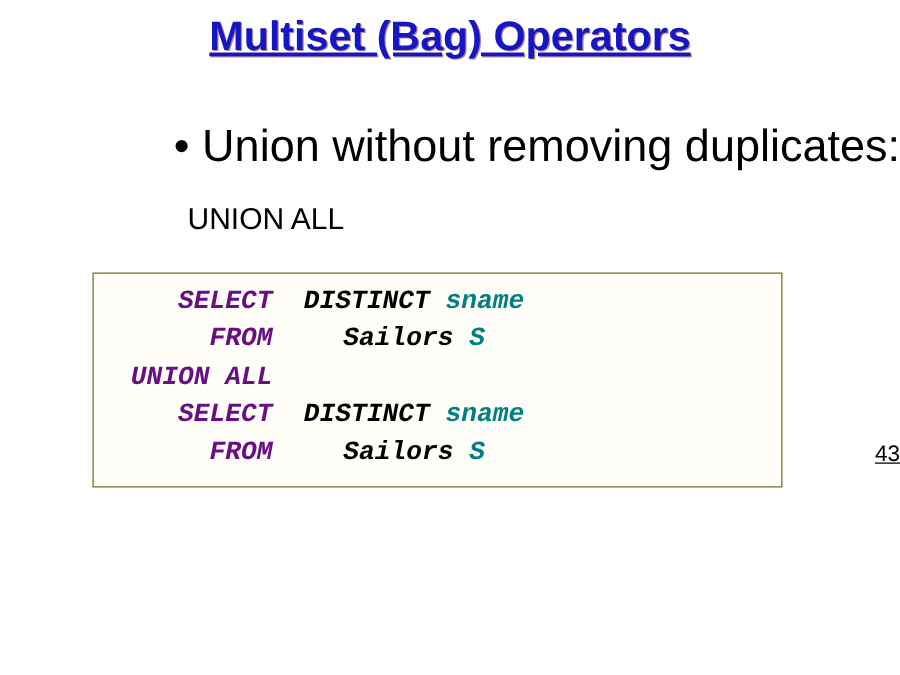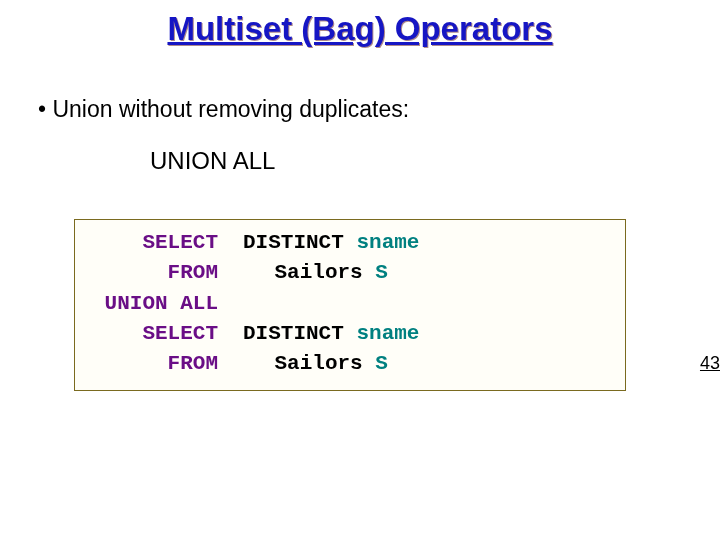--- a/index.html
+++ b/index.html
@@ -23,40 +23,42 @@
     font-weight: bold;
     font-size: 33px;
     text-decoration: underline;
     color: #1616c4;
     padding-top: 10px;
     text-shadow: 1px 1px 0 rgba(120,60,60,0.6);
   }
   .bullet {
     margin-top: 48px;
     margin-left: 38px;
-    font-size: 23px;
+    font-size: 36px;
     color: #000;
+    text-align: right;
   }
   .bullet::before {
     content: "• ";
   }
   .sub {
     margin-top: 24px;
     margin-left: 150px;
     font-size: 24px;
     color: #000;
   }
   .codebox {
-    margin-top: 44px;
+    margin-top: 28px;
     margin-left: 74px;
     width: 552px;
     border: 1.5px solid #7a6a1f;
     background: #fffef8;
     padding: 8px 24px 10px 12px;
     box-sizing: border-box;
+    font-style: italic;
   }
   .codebox table {
     border-collapse: collapse;
     font-family: "Courier New", Courier, monospace;
     font-size: 21px;
     line-height: 1.35;
     font-weight: bold;
   }
   .codebox td.kw {
     text-align: right;

